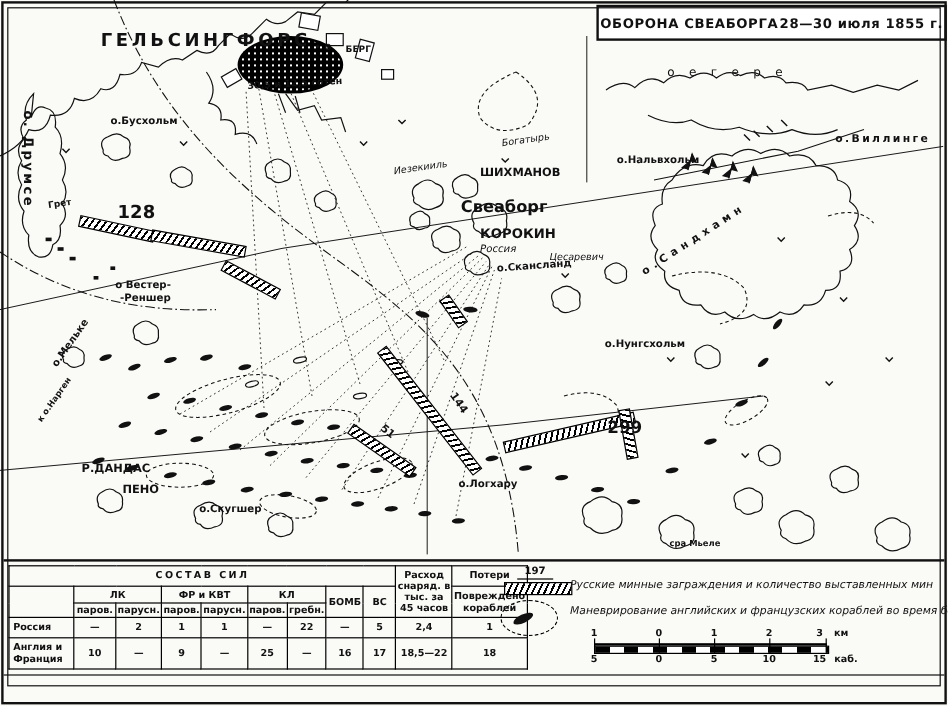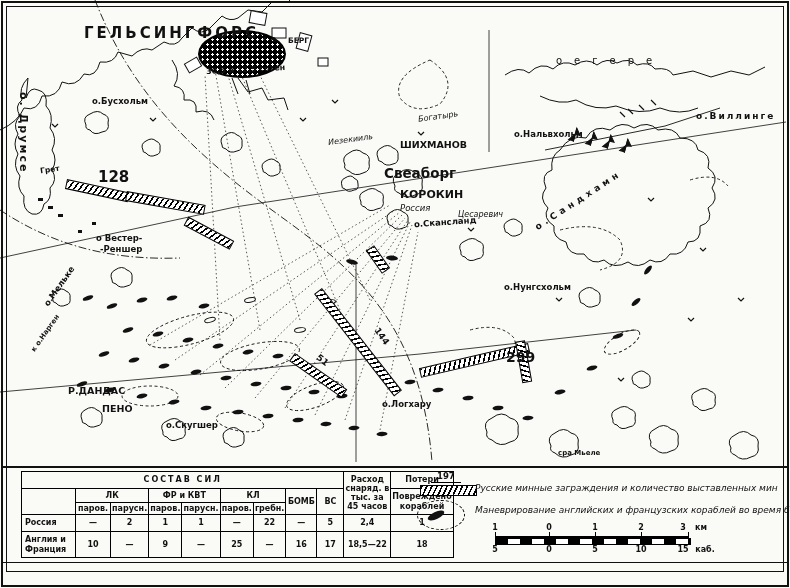--- a/index.html
+++ b/index.html
@@ -17,21 +17,21 @@
   .vert{writing-mode:vertical-rl;font-size:11px;letter-spacing:2px;}
   .mine{position:absolute;height:8px;border:1px solid #000;transform-origin:0 50%;
         background:repeating-linear-gradient(115deg,#000 0 1.6px,#fff 1.6px 4.6px);}
   .city-blob{position:absolute;left:198px;top:30px;width:84px;height:44px;border-radius:50%;
         border:2px solid #000;background-color:#000;
         background-image:radial-gradient(#fff 1px,rgba(255,255,255,0) 1.3px);background-size:5px 5px;}
   .titlebox{position:absolute;left:497px;top:4px;width:288px;height:26px;border:2px solid #111;
         background:#fff;display:flex;align-items:center;justify-content:space-evenly;
         font-weight:bold;font-size:11px;letter-spacing:.5px;}
   .band{position:absolute;left:3px;top:466px;width:784px;height:119px;border-top:2px solid #111;background:#fafaf7;}
-  table.forces{position:absolute;left:18px;top:3px;border-collapse:collapse;table-layout:fixed;}
+  table.forces{position:absolute;left:4px;top:3px;border-collapse:collapse;table-layout:fixed;}
   table.forces td{border:1px solid #000;font-size:8px;font-weight:bold;text-align:center;
         padding:0 1px;vertical-align:middle;line-height:1.15;}
   table.forces td.namec{text-align:left;padding-left:3px;}
   td.tabletitle{font-size:10px;letter-spacing:2px;height:16px;}
   td.subh{font-size:7px;font-weight:normal;}
   td.expendh{font-size:7px;line-height:1.1;}
   td.lossh{font-size:7.5px;}
   .hline{position:absolute;left:3px;width:784px;border-top:1.5px solid #111;}
   .legend-txt{position:absolute;font-size:9px;font-weight:500;white-space:nowrap;font-style:italic;}
   .dash-ellipse{position:absolute;border:1.5px dashed #000;border-radius:50%;}
@@ -328,20 +328,24 @@
   <div class="lbl it" style="left:458px;top:211px;font-size:8px;">Цесаревич</div>
   <div class="lbl" style="left:400px;top:140px;font-size:9.5px;">ШИХМАНОВ</div>
   <div class="lbl it" style="left:418px;top:113px;font-size:8px;transform:rotate(-8deg);">Богатырь</div>
   <div class="lbl it" style="left:328px;top:136px;font-size:8px;transform:rotate(-8deg);">Иезекииль</div>
   <div class="lbl" style="left:470px;top:130px;margin-left:44px;">о.Нальвхольм</div>
   <div class="lbl" style="left:696px;top:112px;font-size:9px;letter-spacing:2px;">о.Виллинге</div>
   <div class="lbl" style="left:556px;top:56px;font-size:10px;letter-spacing:12px;font-weight:normal;">оегере</div>
   <div class="lbl" style="left:528px;top:196px;font-size:9px;letter-spacing:4px;transform:rotate(-33deg);">о.Сандхамн</div>
   <div class="lbl sm" style="left:558px;top:450px;font-size:7px;">сра Мьеле</div>
 
+  <div class="titlebox">
+    <span>ОБОРОНА СВЕАБОРГА</span>
+    <span>28—30 июля 1855 г.</span>
+  </div>
 </div>
 
 <div class="band">
 
   <table class="forces">
     <colgroup>
       <col style="width:54px">
         <col style="width:35px">
         <col style="width:34px">
         <col style="width:33px">

